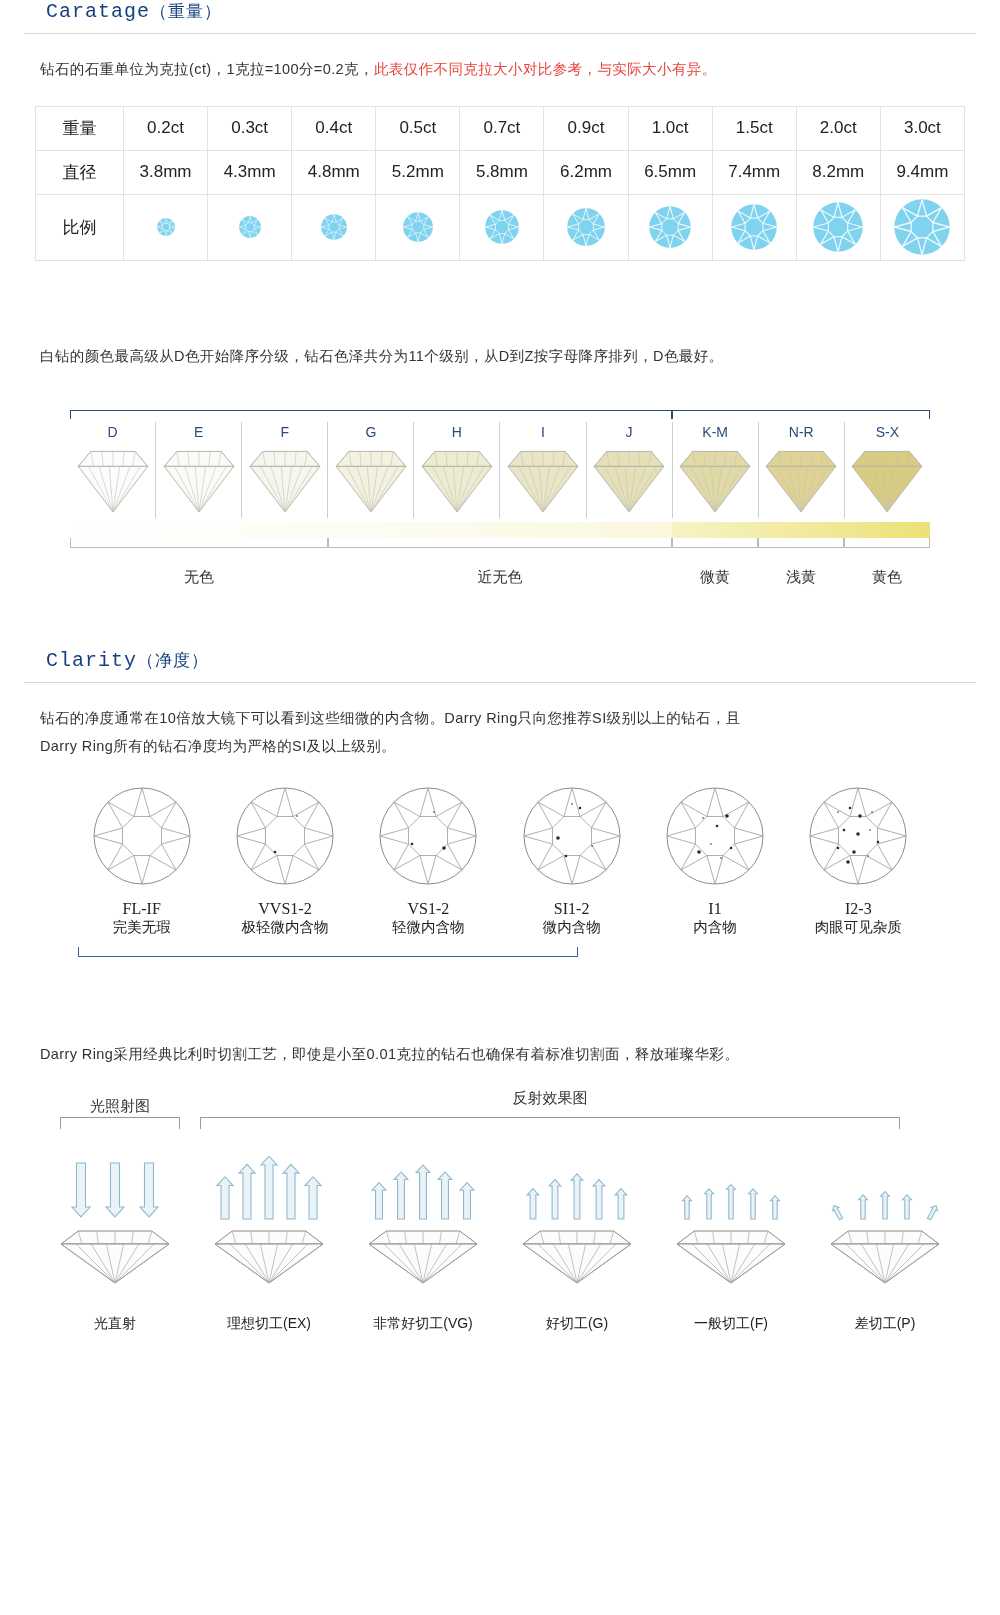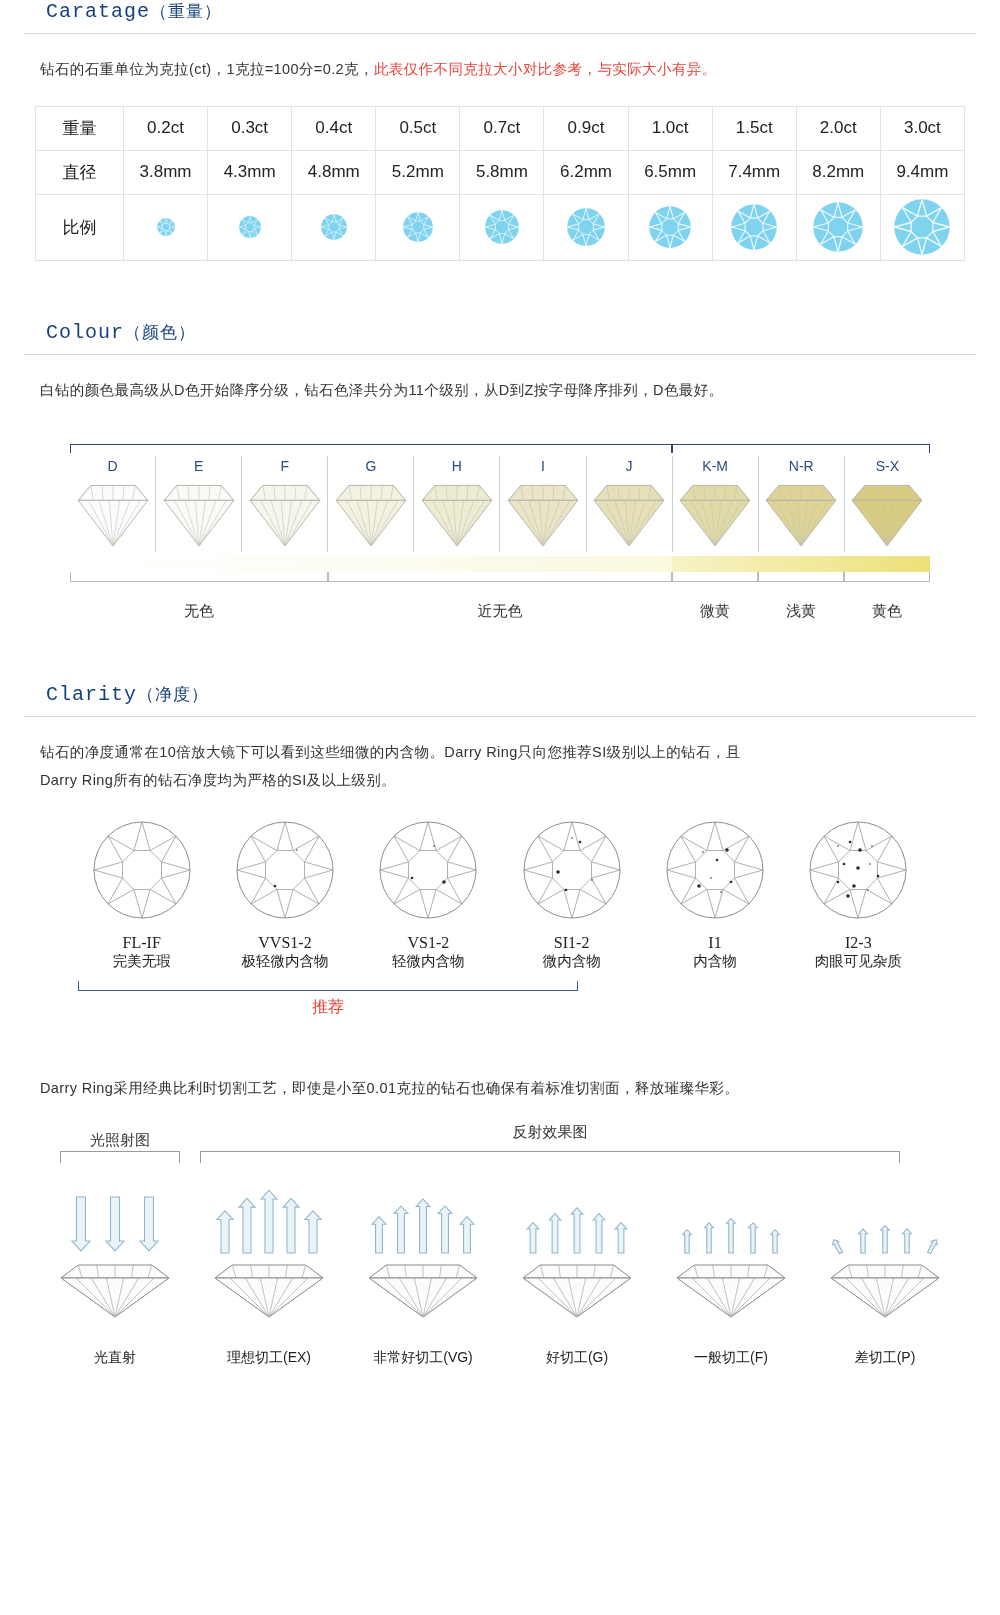--- a/index.html
+++ b/index.html
@@ -511,23 +511,20 @@
   </svg>
                 </div>
               </td>
         </tr>
       </tbody>
         </table>
     </div>
   </div>
 
   <div class="section" style="padding-top:60px;">
-    <div class="sec-head">
-      <span>Colour</span><span class="cn">（颜色）</span>
-    </div>
     <div class="desc">白钻的颜色最高级从D色开始降序分级，钻石色泽共分为11个级别，从D到Z按字母降序排列，D色最好。</div>
 
     <div class="colour-chart">
       <div class="colour-top-rule" id="colourTopRule">
           <div class="seg" style="left: 0%; width: 70%;"></div>
           <div class="seg" style="left: 70%; width: 30%;"></div>
         </div>
       <div class="grades" id="gradeRow">
           <div class="grade">
             <div class="glabel">D</div>
@@ -1041,21 +1038,20 @@
               <circle cx="60" cy="70" r="0.8" fill="#2a2a2a"></circle>
               <circle cx="70" cy="56.00000000000001" r="1.3" fill="#2a2a2a"></circle>
               <circle cx="40" cy="76" r="1.8" fill="#2a2a2a"></circle>
   </svg></div>
     <div class="cname">I2-3</div>
     <div class="cdesc">肉眼可见杂质</div>
         </div>
       </div>
     <div class="rec-wrap">
       <div class="rec-brk"></div>
-      <div class="rec-label">推荐</div>
     </div>
   </div>
 
   <div class="section" style="padding-top:18px;">
     <div class="desc">Darry Ring采用经典比利时切割工艺，即使是小至0.01克拉的钻石也确保有着标准切割面，释放璀璨华彩。</div>
 
     <div class="cut-brackets" id="cutBrk">
         <div class="cb-label" style="left: 0px; width: 120px; top: 8px;">光照射图</div>
         <div class="cb" style="left: 0px; width: 120px; top: 28px;"></div>
         <div class="cb-label" style="left: 140px; width: 700px; top: 0px;">反射效果图</div>

